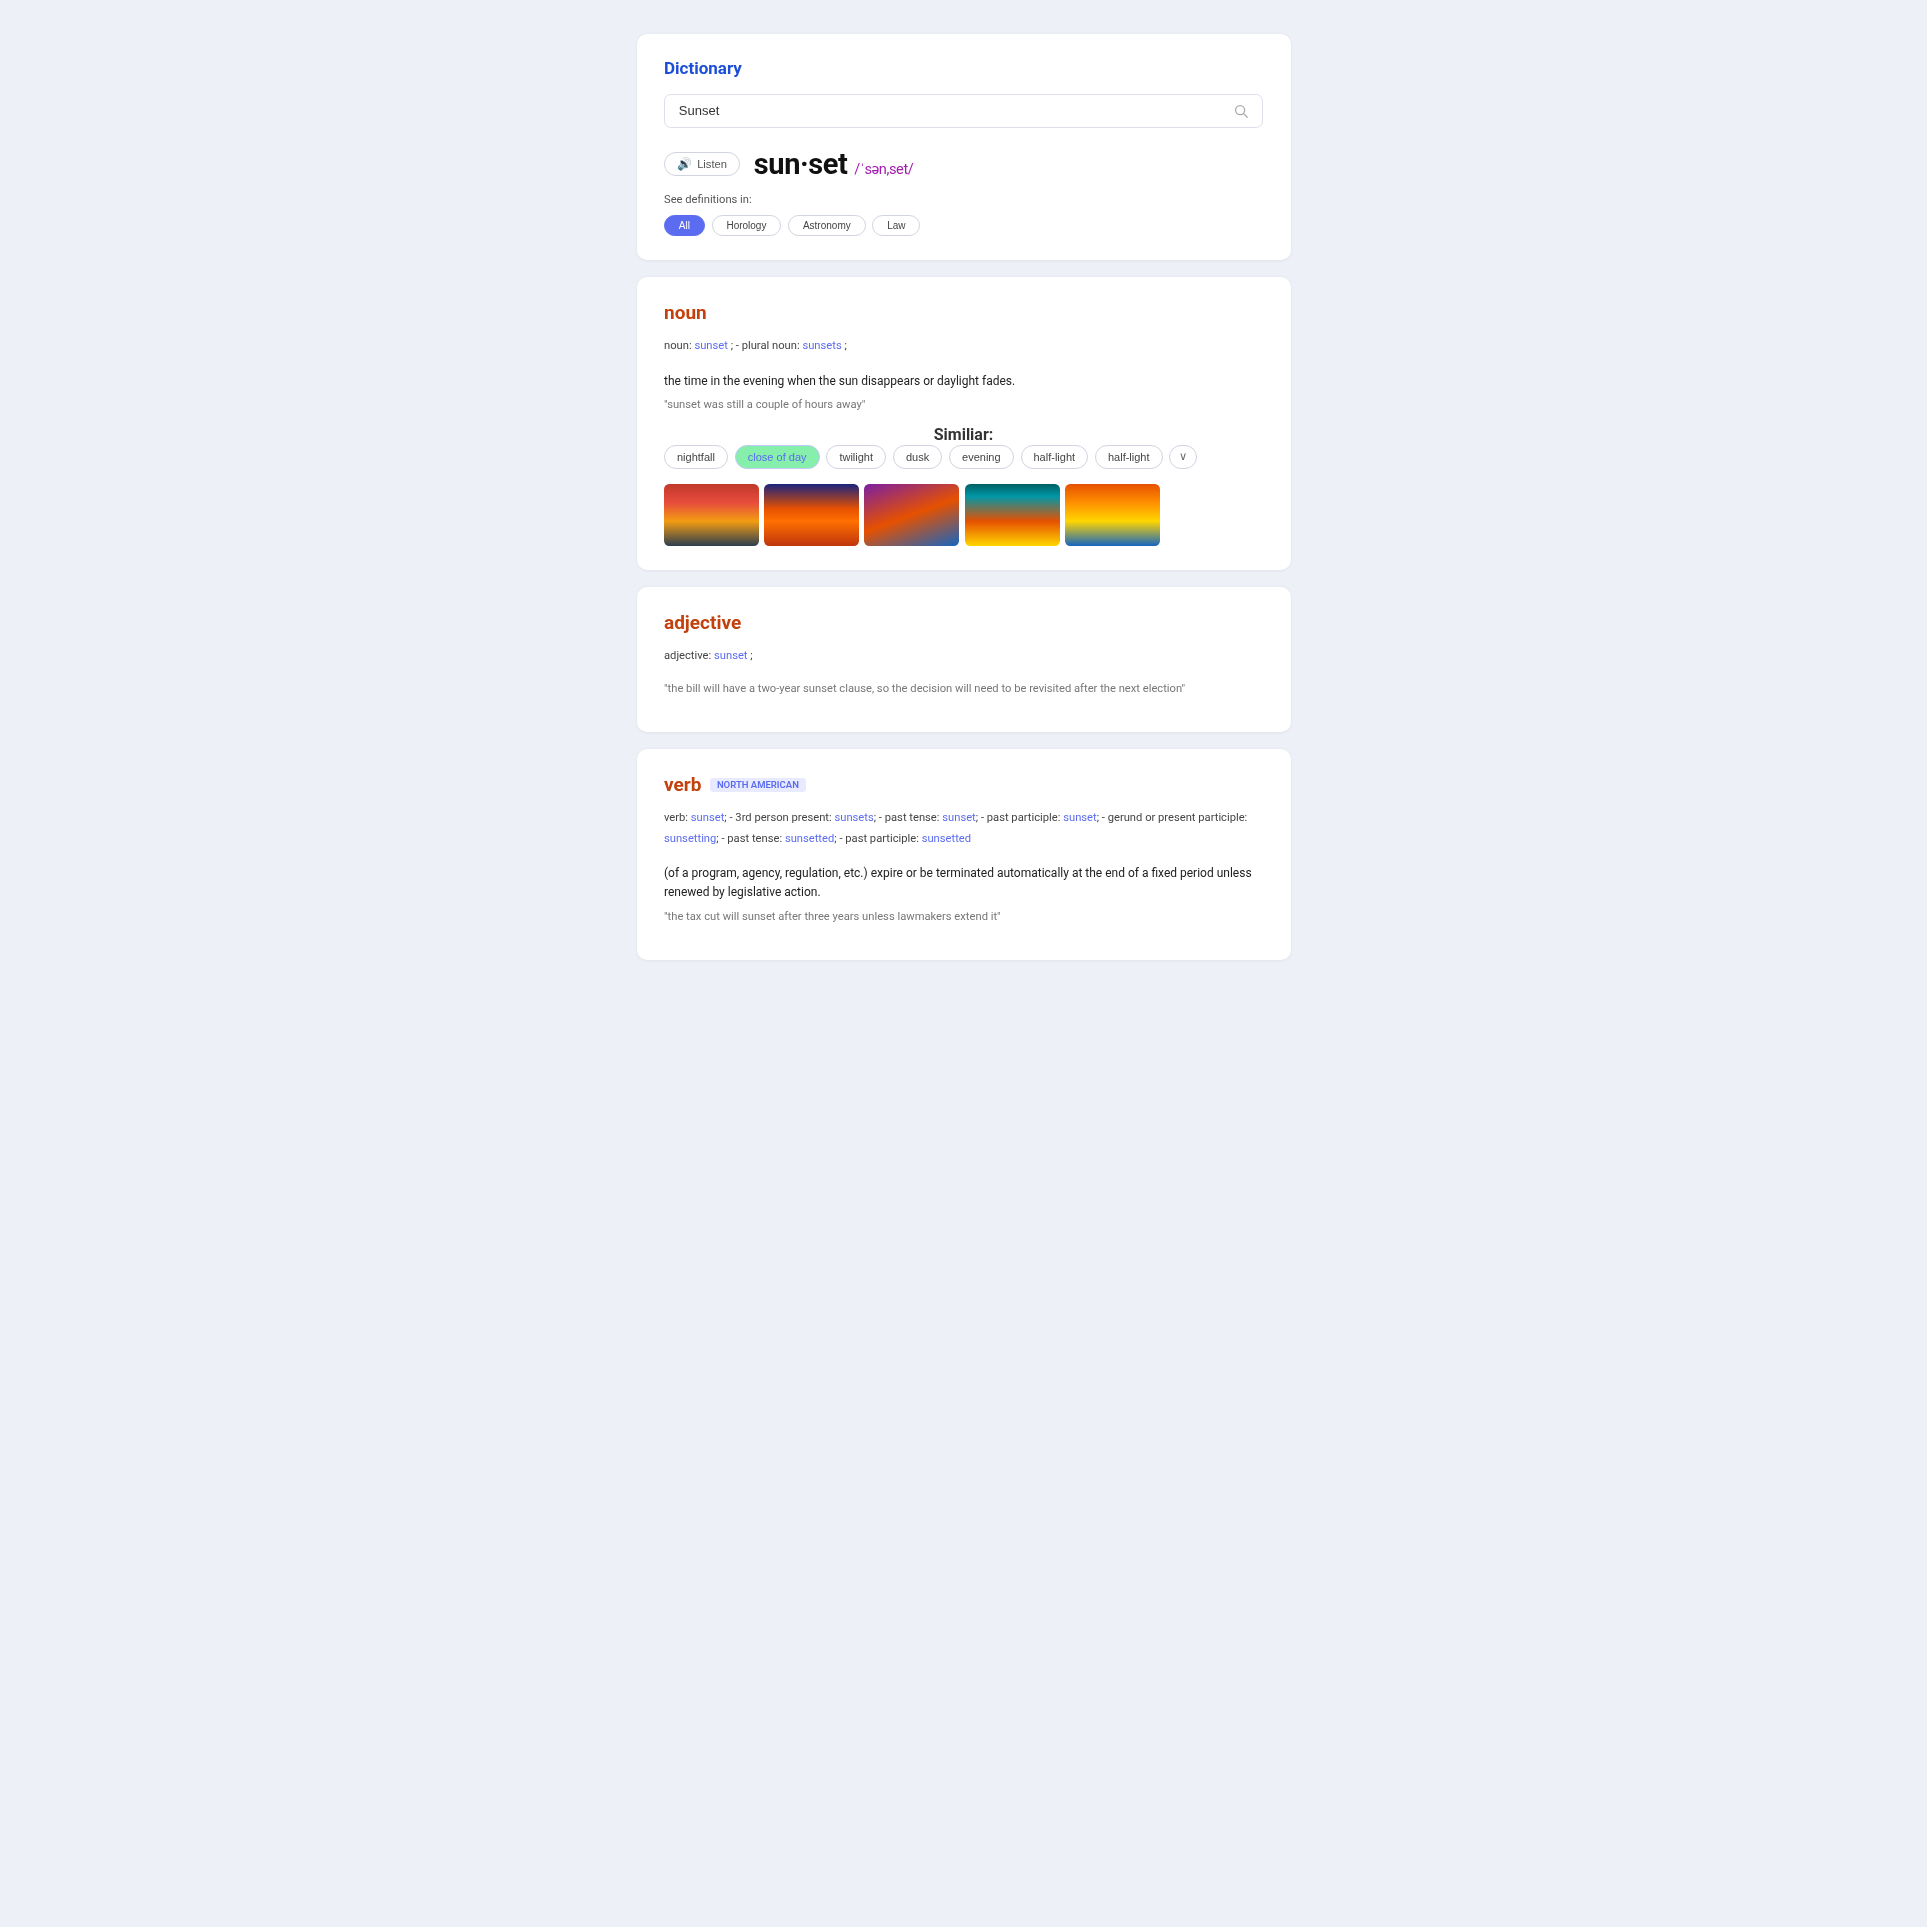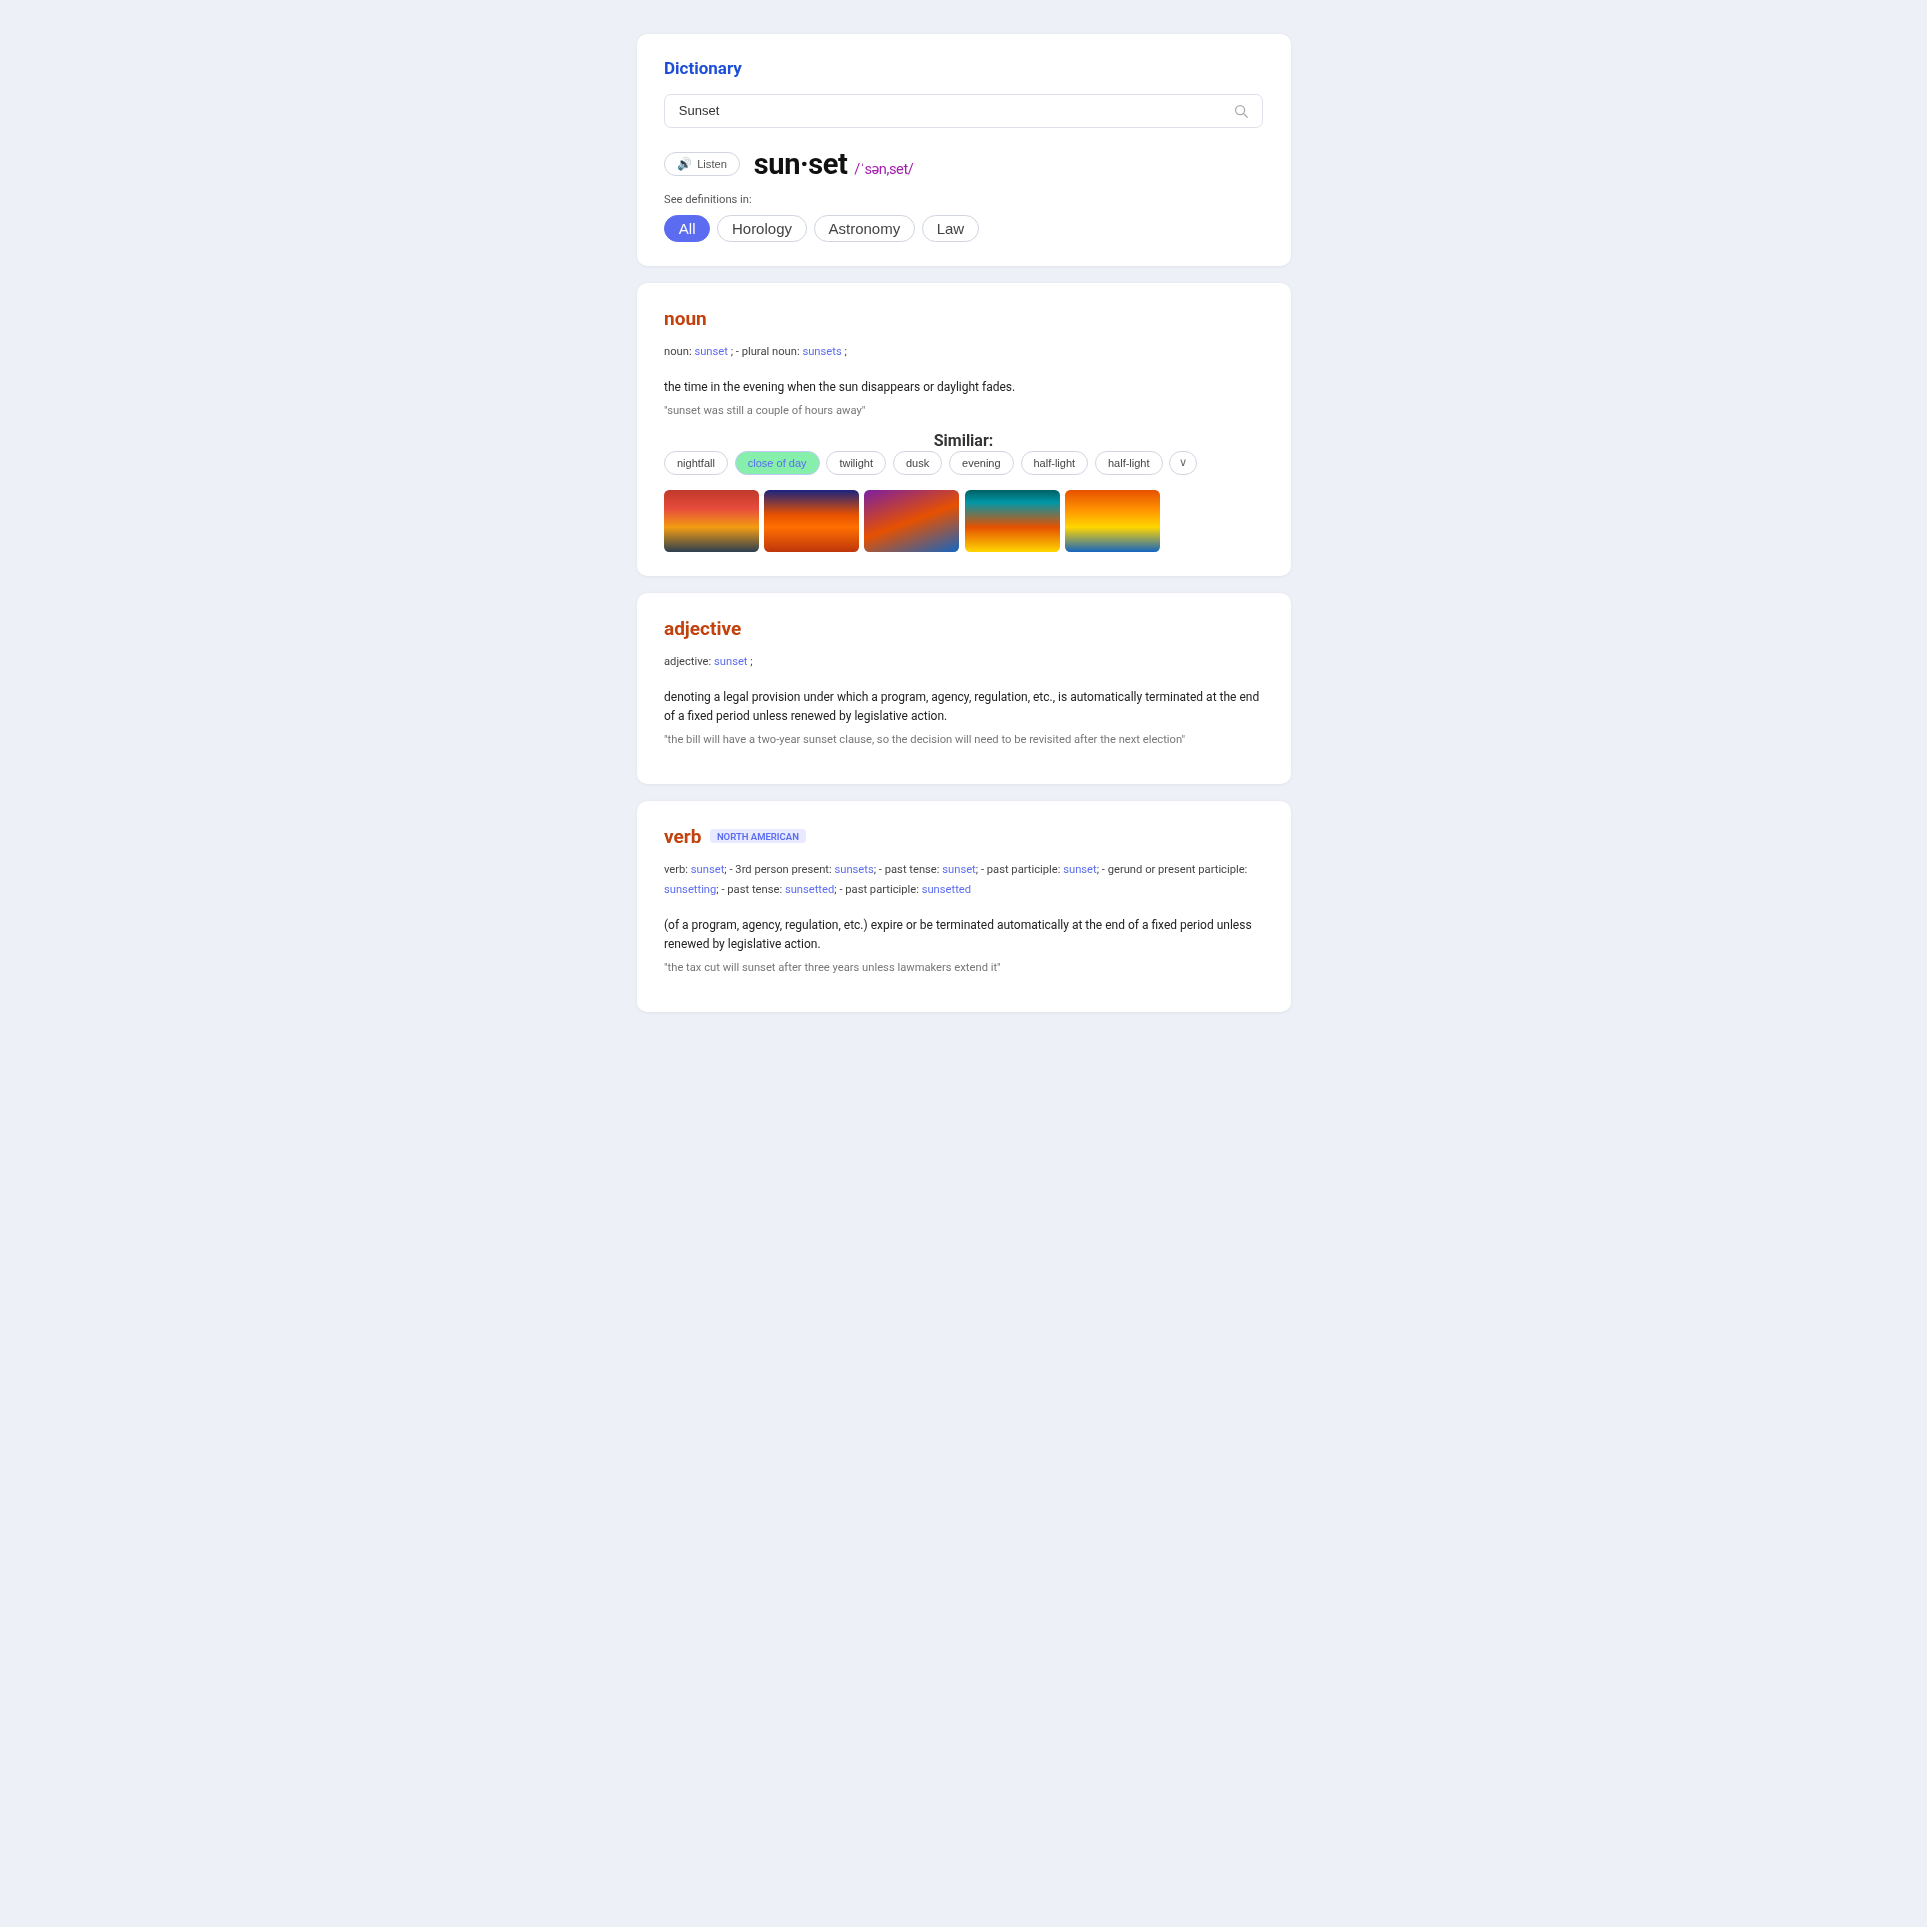--- a/index.html
+++ b/index.html
@@ -130,21 +130,21 @@
 
     .category-pills {
       display: flex;
       gap: 6.9px;
       flex-wrap: wrap;
     }
 
     .pill {
       padding: 4.3px 13.8px;
       border-radius: 17px;
-      font-size: 15px;
+      font-size: 10px;
       cursor: pointer;
       border: 1.3px solid #d0d4e0;
       background: #fff;
       color: #444;
     }
 
     .pill.active {
       background: #5b6cf0;
       color: #fff;
       border-color: #5b6cf0;
@@ -353,21 +353,20 @@
 
   <div class="card">
     <div class="pos-title">adjective</div>
 
     <div class="word-forms">
       <span>adjective:</span>
       <a class="word-link" href="#">sunset</a>
       <span>;</span>
     </div>
 
-    <div class="definition-text">denoting a legal provision under which a program, agency, regulation, etc., is automatically terminated at the end of a fixed period unless renewed by legislative action.</div>
     <div class="example-text">"the bill will have a two-year sunset clause, so the decision will need to be revisited after the next election"</div>
   </div>
 
   <div class="card">
     <div class="verb-title-row">
       <span class="pos-title" style="margin-bottom:0">verb</span>
       <span class="badge">NORTH AMERICAN</span>
     </div>
 
     <div class="word-forms">

